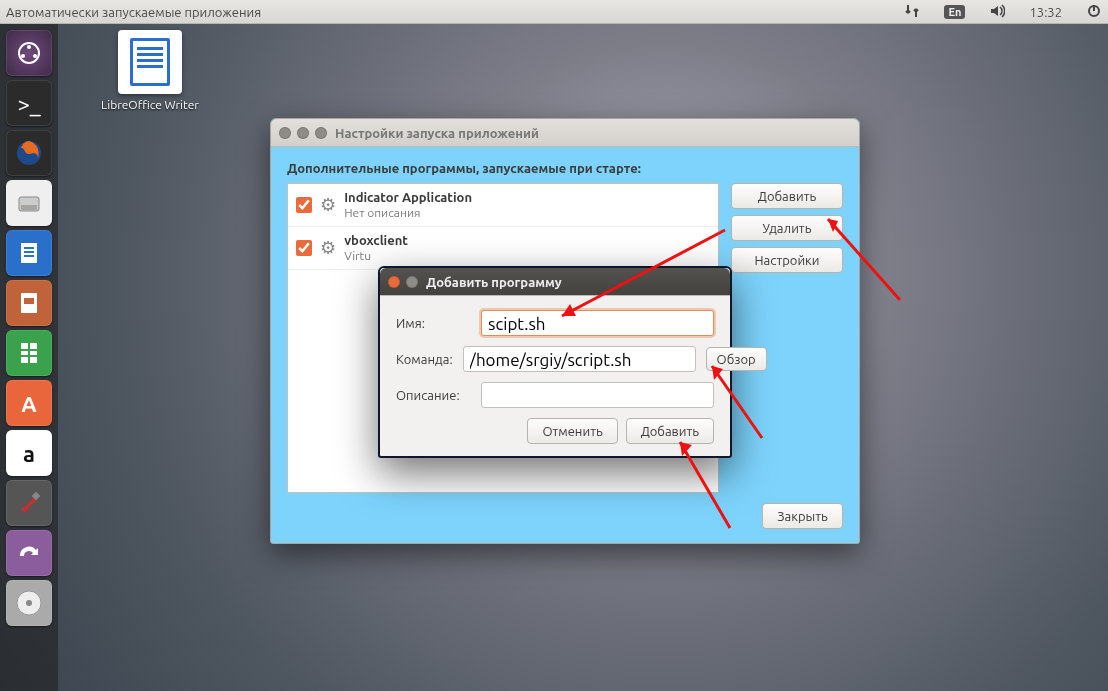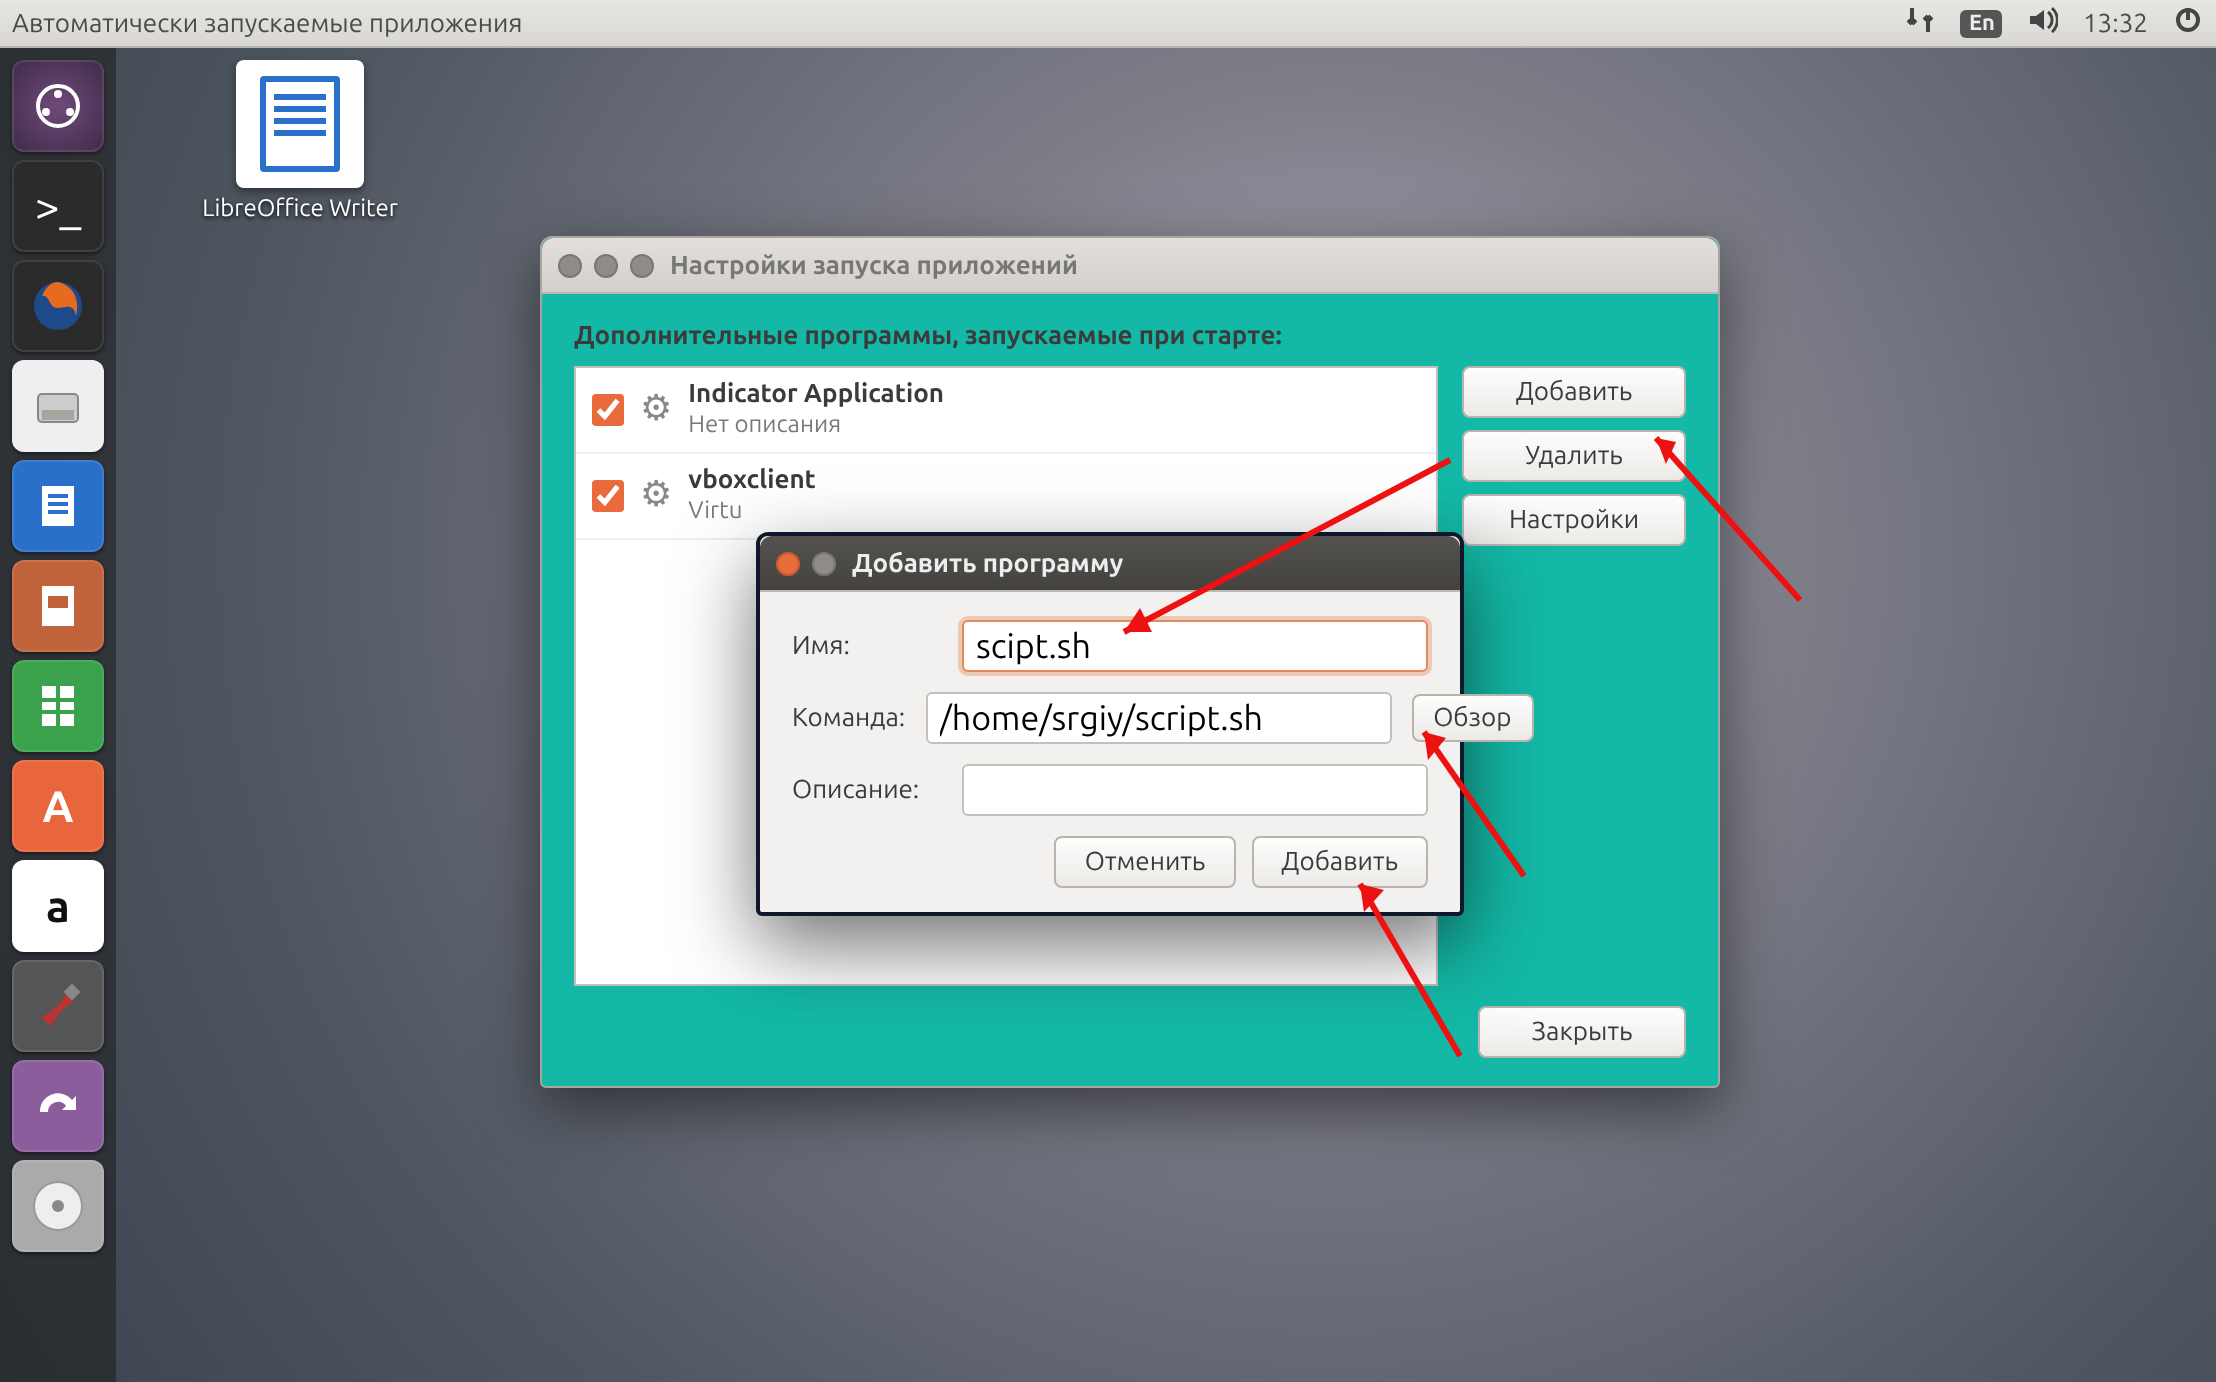--- a/index.html
+++ b/index.html
@@ -1,21 +1,21 @@
 <!DOCTYPE html>
 <html><head>
 <meta charset="utf-8">
 <style>
 * { box-sizing: border-box; margin: 0; padding: 0; font-family: "Ubuntu", "DejaVu Sans", sans-serif; }
 body { width: 1108px; height: 691px; overflow: hidden; position: relative; background: #5a6268; }
 .desktop-bg { position: absolute; inset: 0; background: radial-gradient(circle at 60% 40%, #b0aebd 0%, #7d7d88 30%, #4e5660 70%, #3b444e 100%); }
 .top-panel { position: absolute; top:0; left:0; right:0; height:24px; background: linear-gradient(#e8e6e3,#d9d7d3); display:flex; align-items:center; font-size:13px; color:#4a4a4a; padding:0 6px; border-bottom:1px solid #b8b5b1; z-index:10;}
 .top-panel .title { font-weight:normal; flex:0 0 auto; }
 .top-panel .spacer { flex:1; }
-.tray { display:flex; align-items:center; gap:12px; font-size:13px; }
+.tray { display:flex; align-items:center; gap:24px; font-size:13px; }
 .tray .lang { background:#555; color:#eee; border-radius:3px; padding:1px 4px; font-size:11px; font-weight:bold; }
 .tray svg { width:16px; height:16px; }
 .launcher { position:absolute; top:24px; left:0; width:58px; bottom:0; background: rgba(30,30,30,0.55); display:flex; flex-direction:column; align-items:center; padding-top:6px; gap:4px; z-index:9;}
 .launcher .tile { width:46px; height:46px; border-radius:6px; display:flex; align-items:center; justify-content:center; font-size:22px; color:#fff; box-shadow: inset 0 0 0 1px rgba(255,255,255,.1), 0 1px 2px rgba(0,0,0,.5); cursor:pointer; }
 .launcher .tile.dash { background: radial-gradient(circle,#6f4a7b,#3f2a47); }
 .launcher .tile.term { background:#2b2b2b; }
 .launcher .tile.ff { background:#2b2b2b; }
 .launcher .tile.fm { background:#efefef; color:#555;}
 .launcher .tile.wr { background:#2a6fc9; }
 .launcher .tile.imp { background:#c0633a; }
@@ -24,21 +24,21 @@
 .launcher .tile.amz { background:#fff; color:#111; font-weight:bold;}
 .launcher .tile.set { background:#555;}
 .launcher .tile.upd { background:#8c5d9c;}
 .launcher .tile.cd { background:#aaa;}
 .desktop-icons { position:absolute; top:30px; left:80px; z-index:5;}
 .d-icon { width:140px; text-align:center; color:#fff; font-size:12px; text-shadow:0 1px 2px #000;}
 .d-icon .glyph { width:64px; height:64px; margin:0 auto 4px; background:#fff; border-radius:4px; display:flex; align-items:center; justify-content:center; box-shadow:0 2px 4px rgba(0,0,0,.4);}
 .d-icon .glyph .inner{ width:40px;height:48px;border:3px solid #2a6fc9;border-radius:2px;position:relative;}
 .d-icon .glyph .inner:before{content:"";position:absolute;top:6px;left:4px;right:4px;border-top:3px solid #2a6fc9;box-shadow:0 6px #2a6fc9,0 12px #2a6fc9,0 18px #2a6fc9;}
 
-.window { position:absolute; background:#14b8a6; border:1px solid #a9a6a2; border-radius:6px 6px 3px 3px; box-shadow:0 10px 30px rgba(0,0,0,.5); z-index:6;}
+.window { position:absolute; background:#7dd3fc; border:1px solid #a9a6a2; border-radius:6px 6px 3px 3px; box-shadow:0 10px 30px rgba(0,0,0,.5); z-index:6;}
 .titlebar { height:28px; background: linear-gradient(#e3e0dc,#d3d0cc); border-bottom:1px solid #bdbab6; border-radius:6px 6px 0 0; display:flex; align-items:center; gap:8px; padding:0 8px; font-size:13px; color:#6b6864;}
 .win-btns { display:flex; gap:6px;}
 .win-btn { width:12px; height:12px; border-radius:50%; background:#8f8c88; box-shadow:inset 0 0 0 1px rgba(0,0,0,.15);}
 .titlebar .t-title{ font-weight:bold; color:#777;}
 .w-body { padding:14px 16px; font-size:13px; color:#3b3b3b;}
 .section-label{ margin-bottom:8px;font-weight:bold;}
 .list-area{ display:flex; gap:12px;}
 .list { flex:1; border:1px solid #c3c0bc; background:#fff; height:310px; overflow:hidden;}
 .list-row{ display:flex; align-items:center; gap:8px; padding:6px 8px; border-bottom:1px solid #eee;}
 .list-row .chk{ width:16px;height:16px; accent-color:#e96b3c;}
@@ -204,21 +204,21 @@
           </div>
         </div>
       </div>
       <div class="side-btns">
         <div class="btn">Добавить</div>
         <div class="btn">Удалить</div>
         <div class="btn">Настройки</div>
       </div>
     </div>
     <div class="footer-right">
-      <div class="btn" style="width:104px">Закрыть</div>
+      <div class="btn" style="width:81px">Закрыть</div>
     </div>
   </div>
 </div>
 
 <div class="modal" style="left:378px; top:266px; width:354px;">
   <div class="titlebar">
     <div class="win-btns">
       <div class="win-btn close"></div>
       <div class="win-btn min"></div>
     </div>

